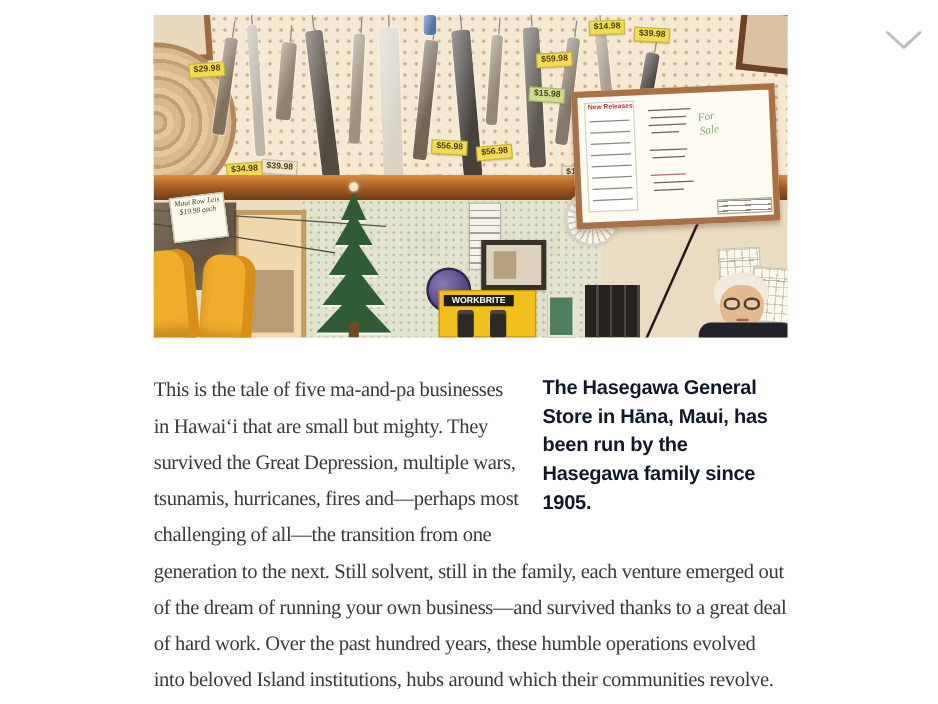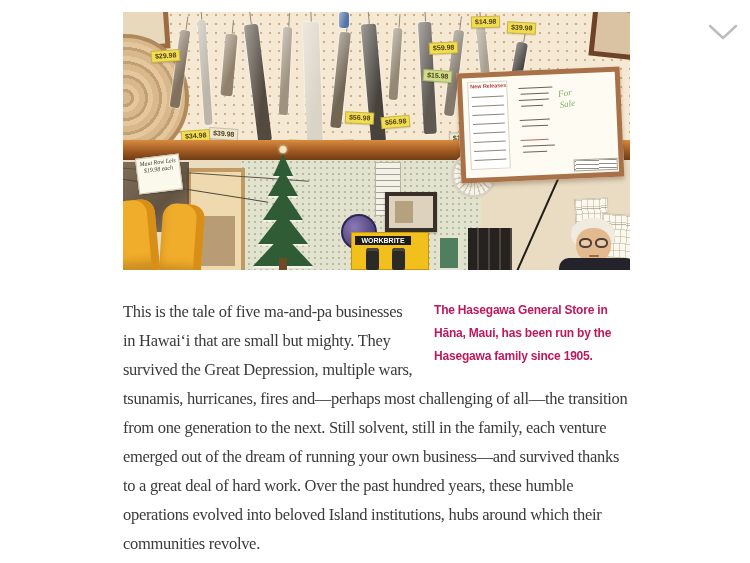--- a/index.html
+++ b/index.html
@@ -139,22 +139,22 @@
     background-image:repeating-linear-gradient(rgba(120,115,100,.8) 0 1px, #0000 1px 4px); }
 
   .maui-sign { left:14px; top:144px; width:44px; height:36px; background:#fbf8ec;
     border:1px solid #c9c2ae; transform:rotate(-7deg); padding:2px 1px;
     font-family:"Liberation Serif", serif; font-style:italic; font-size:6px; line-height:7px;
     color:#3e3a30; text-align:center; box-shadow:0 1px 2px rgba(0,0,0,.2); }
 
   
   .article { position:absolute; left:123px; top:297px; width:507px; color:#3a3a3a; }
   .caption { float:right; width:196px; min-height:72px; margin:2px 0 10px 16px;
-    font-family:"Liberation Sans", sans-serif; font-weight:bold; font-size:12px;
-    line-height:23px; letter-spacing:-0.2px; color:#be185d; }
+    font-family:"Liberation Sans", sans-serif; font-weight:bold; font-size:16px;
+    line-height:23px; letter-spacing:-0.2px; color:#0f172a; }
   .bodytext { font-size:16.5px; line-height:29px; letter-spacing:-0.3px; color:#3a3a3a;
     text-align:left; }
 </style>
 </head>
 <body>
 
 <div class="page">
 
   <div class="chevron">
     <svg width="30" height="20" viewBox="0 0 30 20">

